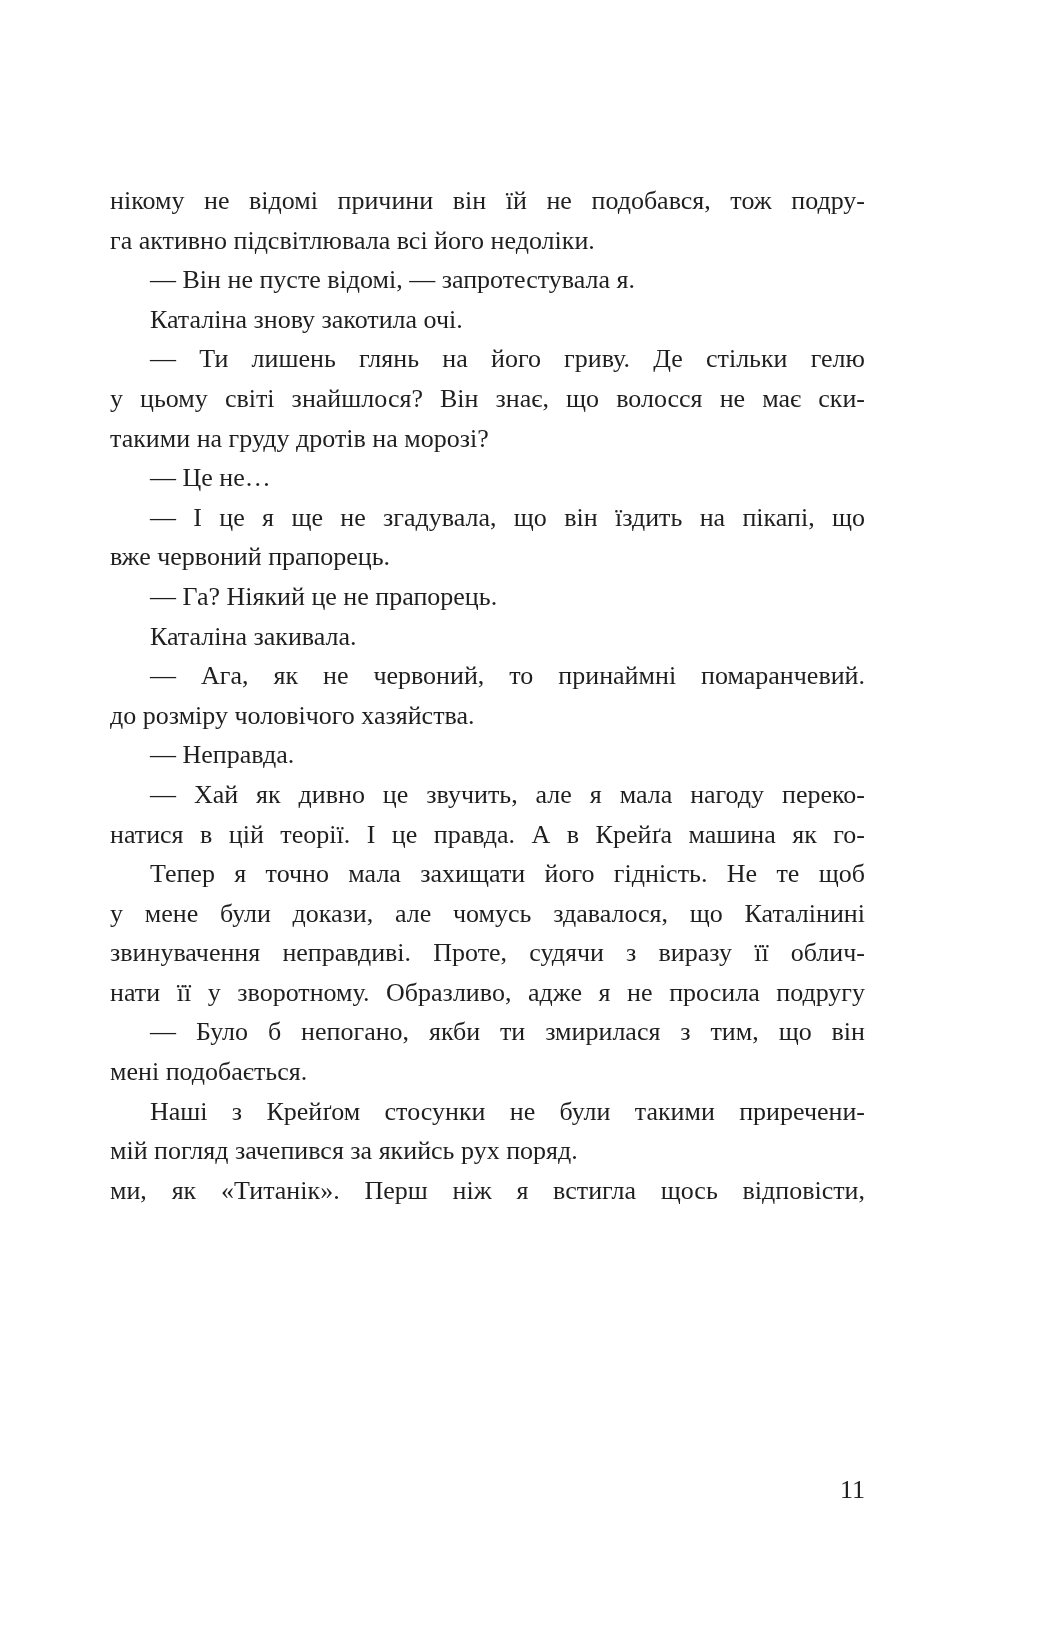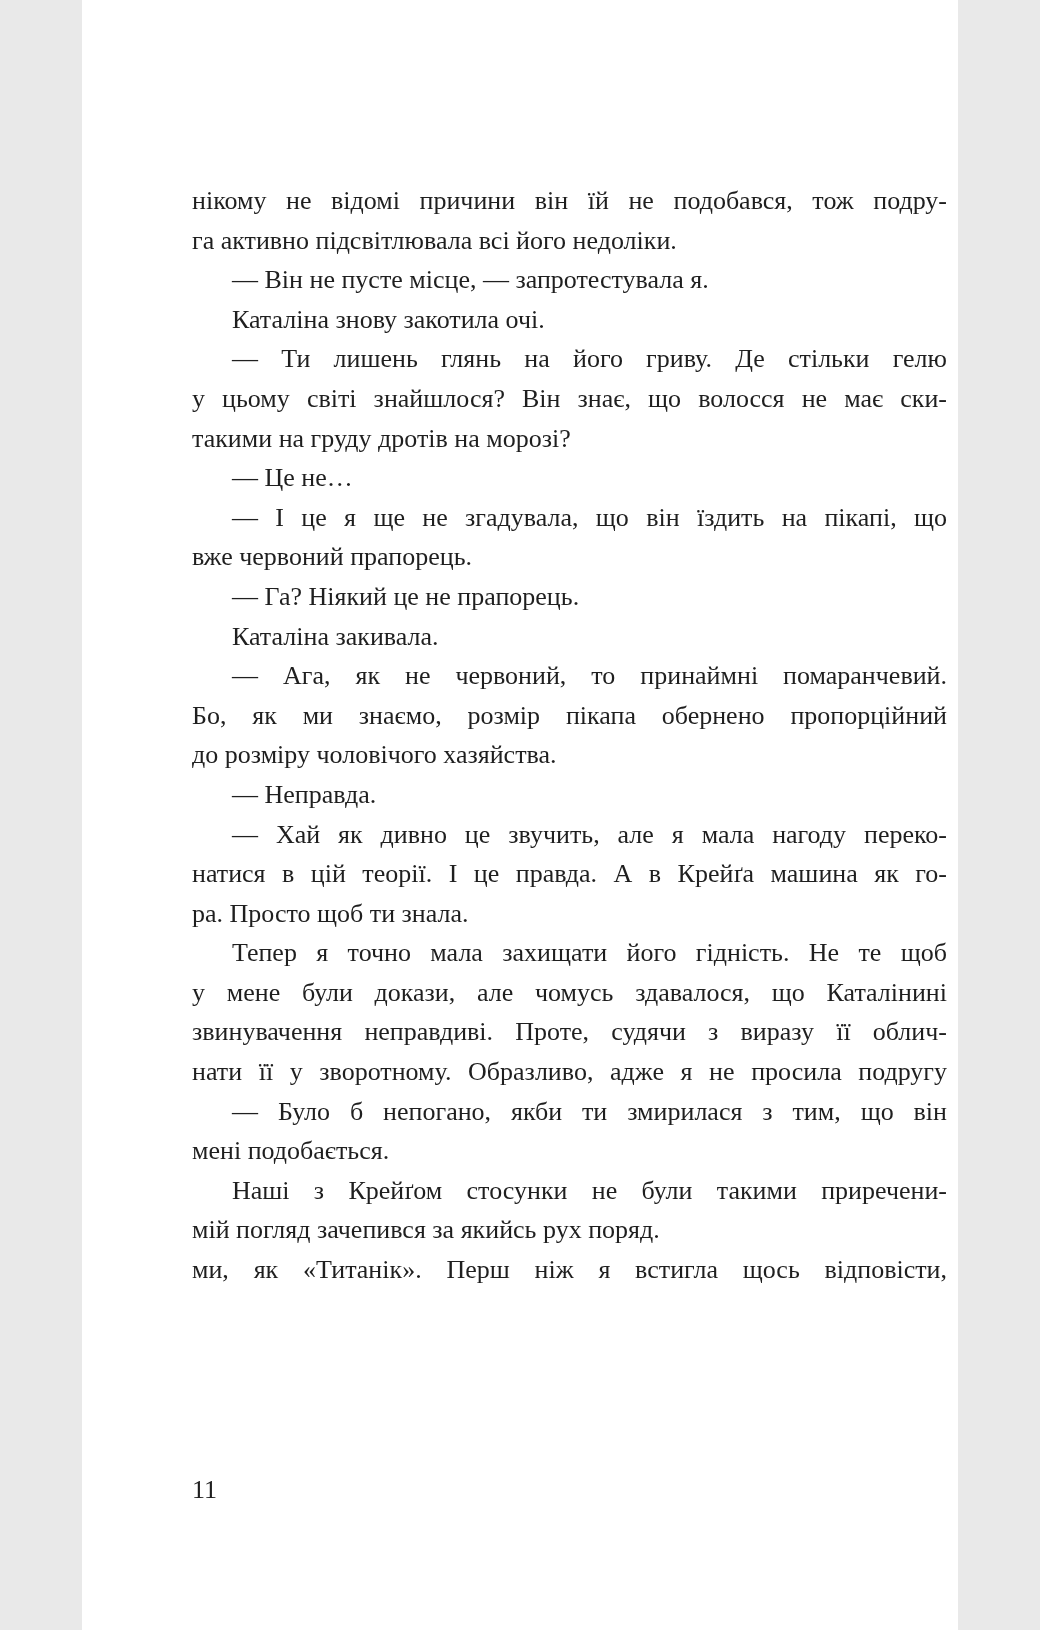--- a/index.html
+++ b/index.html
@@ -1,18 +1,18 @@
 <!DOCTYPE html>
 <html lang="uk"><head>
 <meta charset="utf-8">
 <style>
   html,body{margin:0;padding:0;background:#e9e9e9;}
   .page{
     position:relative;
-    width:876px;height:1630px;
+    width:1040px;height:1630px;
     background:#ffffff;
     color:#1f1f1f;
     font-family:"Liberation Serif","DejaVu Serif",serif;
     overflow:hidden;
     margin:0 auto;
   }
   .text-block{
     position:absolute;
     left:110px;top:181px;width:755px;
     font-size:26px;
@@ -27,49 +27,47 @@
   }
   .ln.end{
     text-align:left;
     -moz-text-align-last:left;
     text-align-last:left;
   }
   .ln.ind{ text-indent:40px; }
   .folio{
     position:absolute;
     left:110px;top:1477px;width:755px;
-    text-align:left;
+    text-align:right;
     font-size:26px;
     line-height:1;
   }
 </style>
 </head>
 <body>
 
 <div class="page">
   <main class="text-block">
     <div class="ln">нікому не відомі причини він їй не подобався, тож подру-</div>
     <div class="ln end">га активно підсвітлювала всі його недоліки.</div>
-    <div class="ln end ind">— Він не пусте місце, — запротестувала я.</div>
+    <div class="ln end ind">— Він не пусте відомі, — запротестувала я.</div>
     <div class="ln end ind">Каталіна знову закотила очі.</div>
     <div class="ln ind">— Ти лишень глянь на його гриву. Де стільки гелю</div>
     <div class="ln">у цьому світі знайшлося? Він знає, що волосся не має ски-</div>
     <div class="ln end">такими на груду дротів на морозі?</div>
     <div class="ln end ind">— Це не…</div>
     <div class="ln ind">— І це я ще не згадувала, що він їздить на пікапі, що</div>
     <div class="ln end">вже червоний прапорець.</div>
     <div class="ln end ind">— Га? Ніякий це не прапорець.</div>
     <div class="ln end ind">Каталіна закивала.</div>
     <div class="ln ind">— Ага, як не червоний, то принаймні помаранчевий.</div>
-    <div class="ln">Бо, як ми знаємо, розмір пікапа обернено пропорційний</div>
     <div class="ln end">до розміру чоловічого хазяйства.</div>
     <div class="ln end ind">— Неправда.</div>
     <div class="ln ind">— Хай як дивно це звучить, але я мала нагоду переко-</div>
     <div class="ln">натися в цій теорії. І це правда. А в Крейґа машина як го-</div>
-    <div class="ln end">ра. Просто щоб ти знала.</div>
     <div class="ln ind">Тепер я точно мала захищати його гідність. Не те щоб</div>
     <div class="ln">у мене були докази, але чомусь здавалося, що Каталінині</div>
     <div class="ln">звинувачення неправдиві. Проте, судячи з виразу її облич-</div>
     <div class="ln">нати її у зворотному. Образливо, адже я не просила подругу</div>
     <div class="ln ind">— Було б непогано, якби ти змирилася з тим, що він</div>
     <div class="ln end">мені подобається.</div>
     <div class="ln ind">Наші з Крейґом стосунки не були такими приречени-</div>
     <div class="ln end">мій погляд зачепився за якийсь рух поряд.</div>
     <div class="ln">ми, як «Титанік». Перш ніж я встигла щось відповісти,</div>
   </main>

